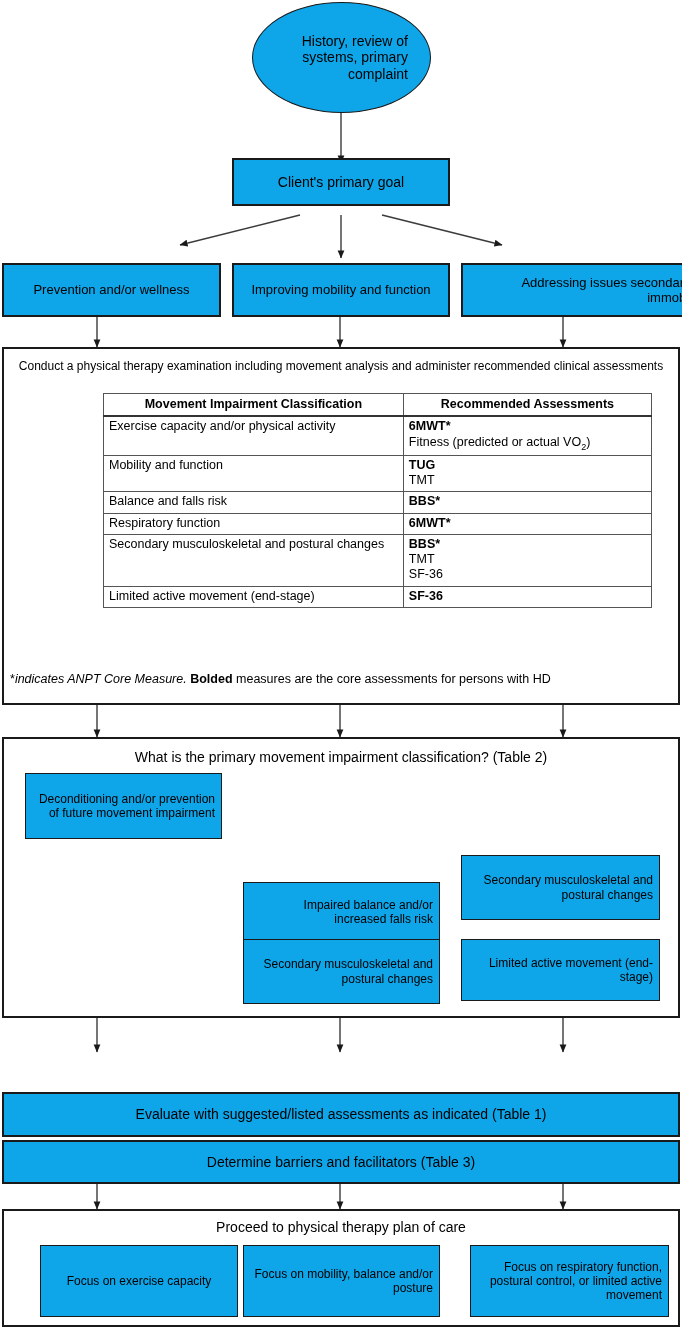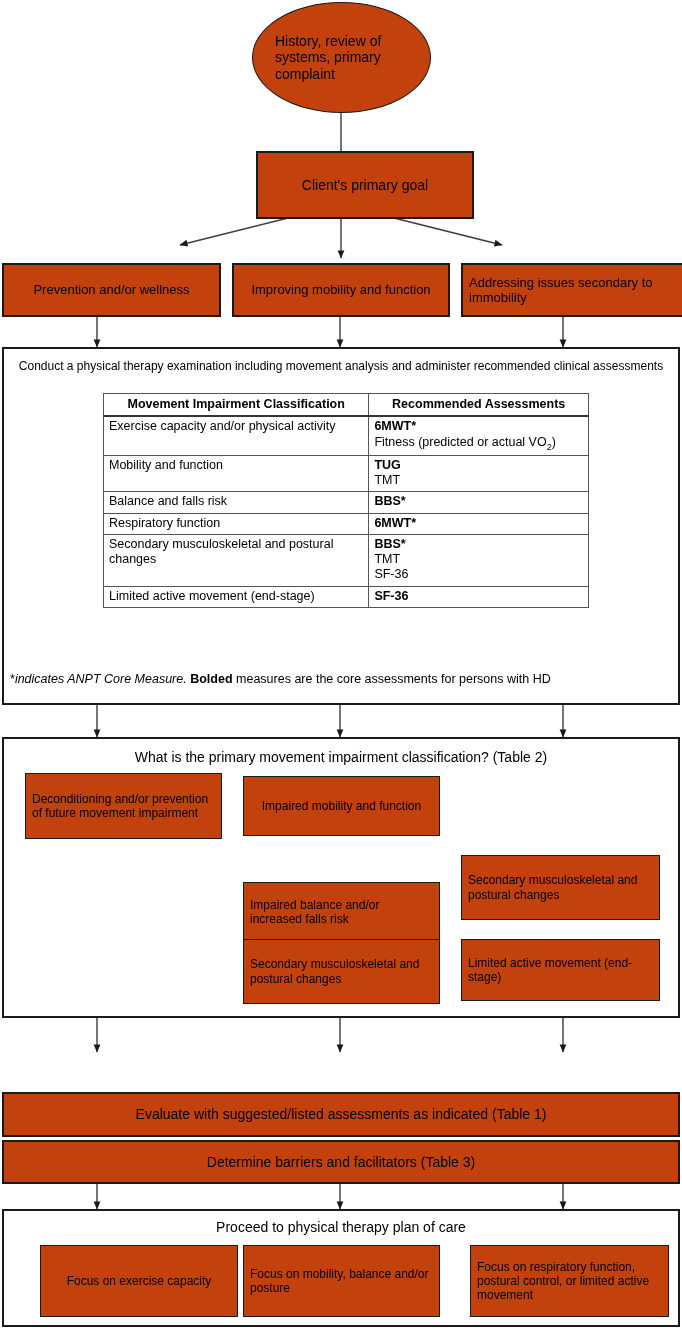--- a/index.html
+++ b/index.html
@@ -23,25 +23,25 @@
     position: absolute;
     left: 0;
     top: 0;
     width: 682px;
     height: 1331px;
     pointer-events: none;
   }
   .node {
     position: absolute;
     box-sizing: border-box;
-    background: #c2410c;
+    background: #0ea5e9;
     display: flex;
     align-items: center;
     justify-content: center;
-    text-align: left;
+    text-align: right;
     line-height: 1.18;
   }
   .box {
     border: 2px solid #1a1a1a;
   }
   .box-thin {
     border: 1.5px solid #1a1a1a;
   }
   .ellipse {
     border: 1.5px solid #1a1a1a;
@@ -63,21 +63,21 @@
   .t14 { font-size: 14px; }
   .t13 { font-size: 13px; }
   .t125 { font-size: 12px; }
   .t12 { font-size: 12px; }
 
   
   #assessment-table {
     position: absolute;
     left: 103px;
     top: 393px;
-    width: 486px;
+    width: 549px;
     border-collapse: collapse;
     background: #ffffff;
     font-size: 12.5px;
   }
   #assessment-table td, #assessment-table th {
     border: 1px solid #555555;
     vertical-align: top;
     padding: 2px 5px 3px 5px;
     line-height: 1.22;
     font-weight: normal;
@@ -142,21 +142,21 @@
       <line x1="563" y1="1097" x2="563" y2="1131"></line>
 
       <line x1="97" y1="1175" x2="97" y2="1209"></line>
       <line x1="340" y1="1175" x2="340" y2="1209"></line>
       <line x1="563" y1="1175" x2="563" y2="1209"></line>
     </g>
   </svg>
 
   <div class="node ellipse t14" style="left:252px; top:2px; width:179px; height:111px; padding:0 22px;">History, review of systems, primary complaint</div>
 
-  <div class="node box t14" style="left:232px; top:151px; width:218px; height:68px;margin-left:24px;">Client's primary goal</div>
+  <div class="node box t14" style="left:232px; top:158px; width:218px; height:48px;">Client's primary goal</div>
 
   <div class="node box t13" style="left:2px; top:263px; width:219px; height:54px; padding:0 6px;">Prevention and/or wellness</div>
   <div class="node box t13" style="left:232px; top:263px; width:218px; height:54px; padding:0 6px;">Improving mobility and function</div>
   <div class="node box t13" style="left:461px; top:263px; width:252px; height:54px; padding:0 6px;">Addressing issues secondary to immobility</div>
 
   <div class="group" style="left:2px; top:347px; width:678px; height:358px;">
     <div class="group-title t125" style="top:10px; padding:0 10px;">Conduct a physical therapy examination including movement analysis and administer recommended clinical assessments</div>
   </div>
 
   <table id="assessment-table">
@@ -217,21 +217,20 @@
   <div class="footnote">
     <span>*</span><i>indicates ANPT Core Measure.</i>
     <b>Bolded</b><span> measures are the core assessments for persons with HD</span>
   </div>
 
   <div class="group" style="left:2px; top:737px; width:678px; height:281px;">
     <div class="group-title t14" style="top:10px; padding:0 10px;">What is the primary movement impairment classification? (Table 2)</div>
   </div>
 
   <div class="node box-thin t12" style="left:25px; top:773px; width:197px; height:66px; padding:0 6px;">Deconditioning and/or prevention of future movement impairment</div>
-  <div class="node box-thin t12" style="left:243px; top:776px; width:197px; height:60px; padding:0 6px;">Impaired mobility and function</div>
 
   <div class="node box-thin t12" style="left:243px; top:858px; width:197px; height:60px; padding:0 6px;margin-top:24px;">Impaired balance and/or increased falls risk</div>
   <div class="node box-thin t12" style="left:461px; top:855px; width:199px; height:65px; padding:0 6px;">Secondary musculoskeletal and postural changes</div>
 
   <div class="node box-thin t12" style="left:243px; top:939px; width:197px; height:65px; padding:0 6px;">Secondary musculoskeletal and postural changes</div>
   <div class="node box-thin t12" style="left:461px; top:939px; width:199px; height:62px; padding:0 6px;">Limited active movement (end-stage)</div>
 
   <div class="node box t14" style="left:2px; top:1052px; width:678px; height:45px; padding:0 10px;margin-top:40px;">Evaluate with suggested/listed assessments as indicated (Table 1)</div>
 
   <div class="node box t14" style="left:2px; top:1131px; width:678px; height:44px; padding:0 10px;margin-top:9px;">Determine barriers and facilitators (Table 3)</div>

